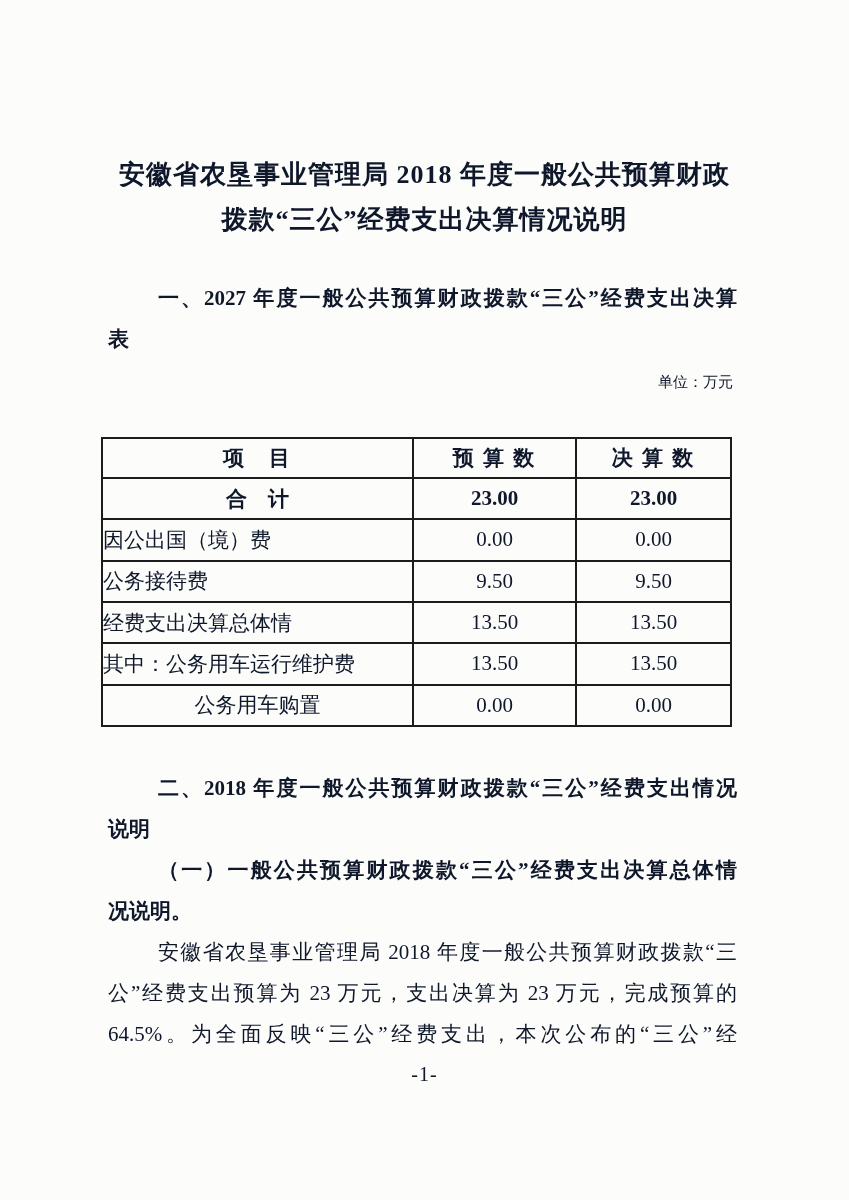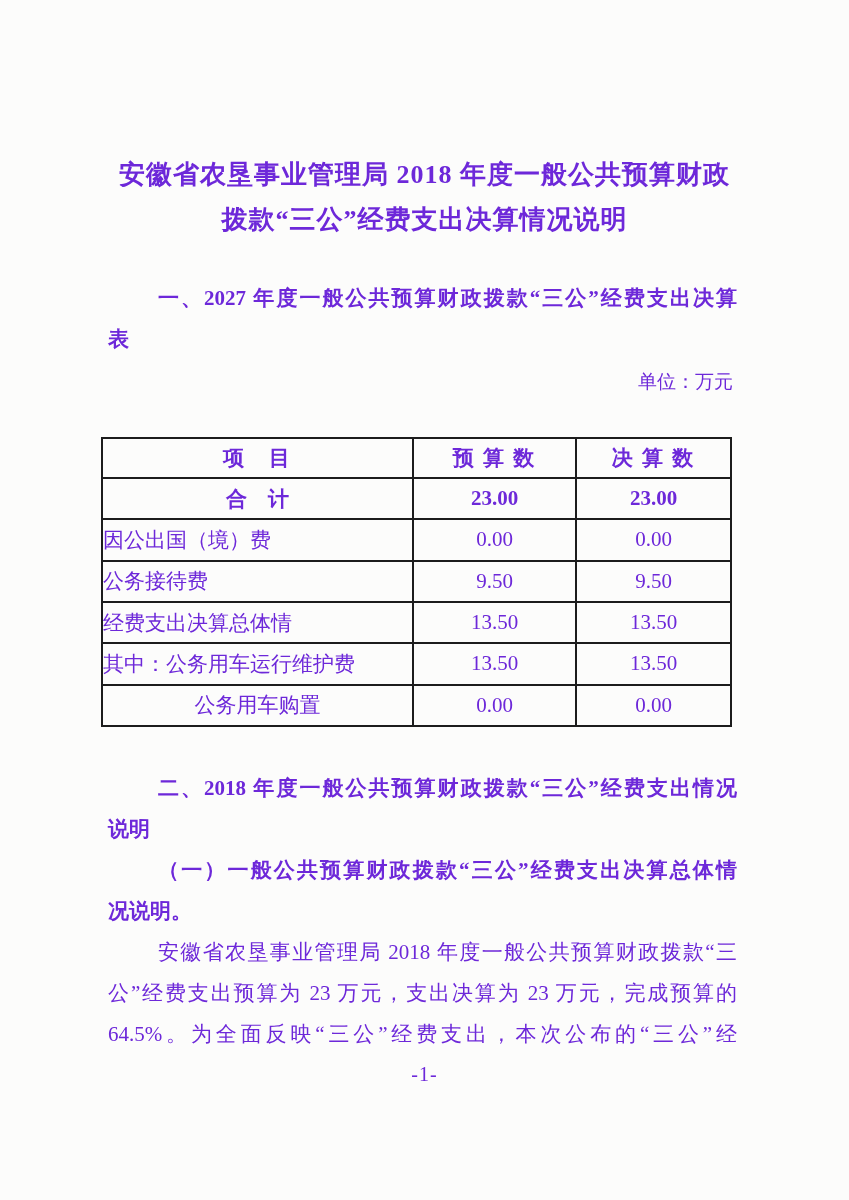--- a/index.html
+++ b/index.html
@@ -2,21 +2,21 @@
 <html lang="zh"><head>
 <meta charset="utf-8">
 <style>
   html,body { margin:0; padding:0; background:#e9e9e9; }
   .page {
     position: relative;
     width: 849px;
     height: 1200px;
     margin: 0 auto;
     background: #fcfcfb;
-    color: #6d28d9;
+    color: #0f172a;
     font-family: "Liberation Serif", "DejaVu Serif", serif;
     overflow: hidden;
   }
 
   
   .doc-title {
     position: absolute;
     top: 152px; left: 0; right: 0;
     text-align: center;
     font-size: 26px;
@@ -28,21 +28,21 @@
     position: absolute;
     top: 278px; left: 108px; width: 629px;
     font-size: 21px;
     font-weight: 700;
     line-height: 41px;
   }
   .unit-note {
     position: absolute;
     top: 367px; left: 108px; width: 625px;
     text-align: right;
-    font-size: 19px;
+    font-size: 15px;
     line-height: 30px;
     font-weight: 400;
   }
   .block2 {
     position: absolute;
     top: 768px; left: 108px; width: 629px;
     font-size: 21px;
     line-height: 41px;
     font-weight: 400;
   }

